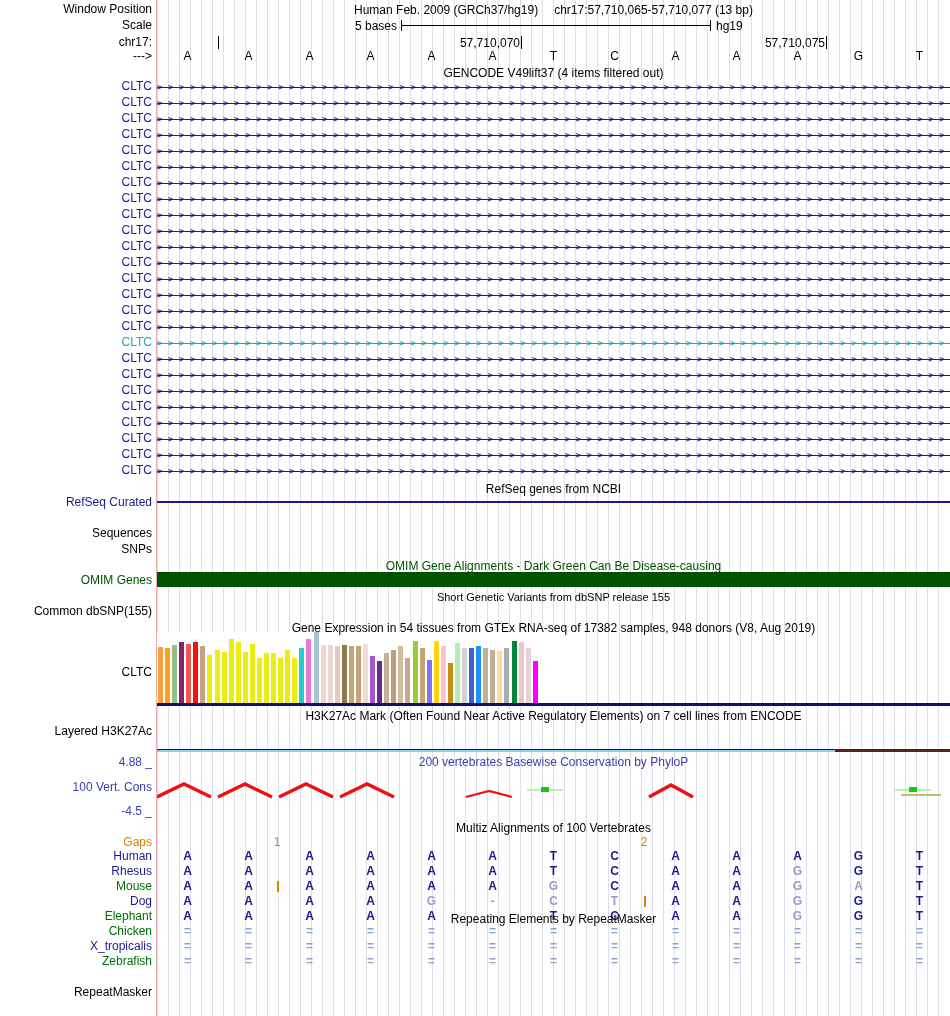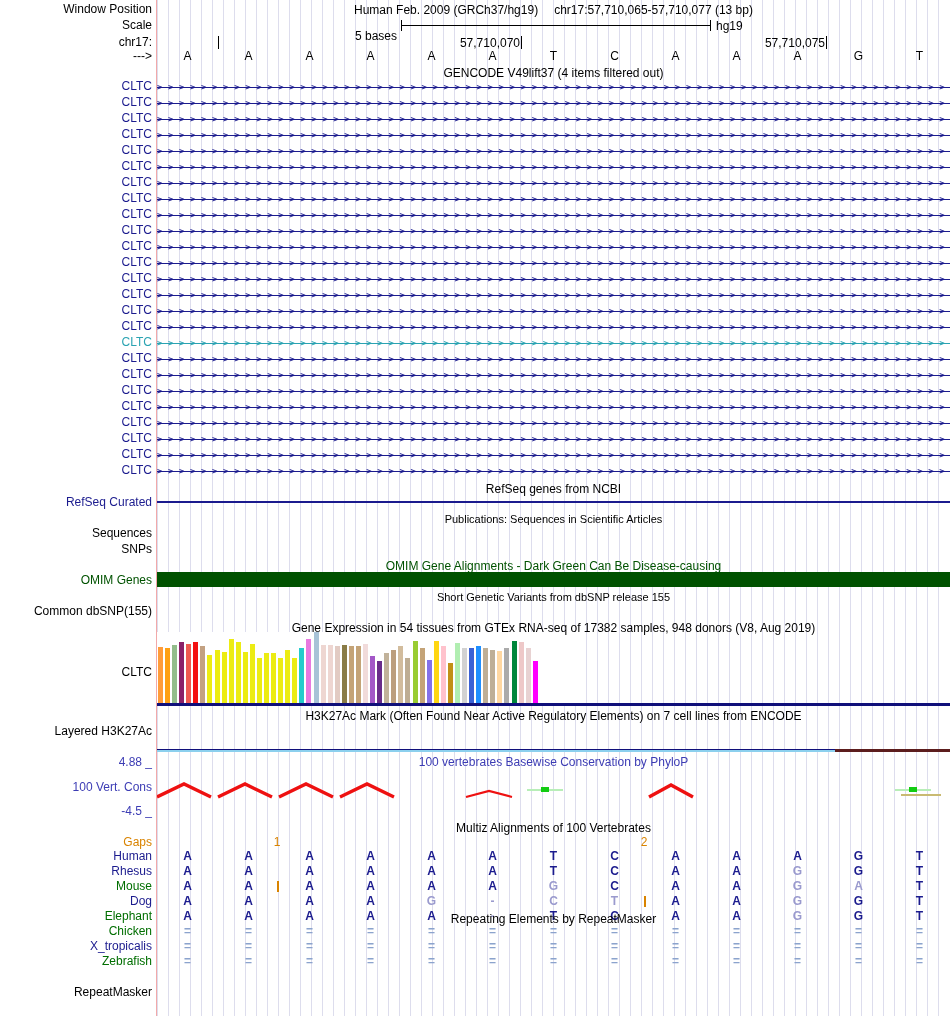--- a/index.html
+++ b/index.html
@@ -33,21 +33,21 @@
   <div class="grid"></div>
   <div class="pinkline"></div>
 
   <div class="gutter" style="top:3px;">Window Position</div>
   <div class="hdr-center">
     <span>Human Feb. 2009 (GRCh37/hg19)</span>
     <span>chr17:57,710,065-57,710,077 (13 bp)</span>
   </div>
 
   <div class="gutter" style="top:19px;">Scale</div>
-  <div class="abs" style="left:157px;top:19px;width:240px;text-align:right;z-index:3;margin-top:10px;">5 bases</div>
+  <div class="abs" style="left:157px;top:19px;width:240px;text-align:right;z-index:3;">5 bases</div>
   <div class="ruler">
       <div class="ruler-line"></div>
     </div>
   <div class="abs" style="left:716px;top:19px;z-index:3;">hg19</div>
 
   <div class="gutter" style="top:36px;">chr17:</div>
   <div class="tick" style="left:218px;top:36px;"></div>
   <div class="tick" style="left:521px;top:36px;"></div>
   <div class="tick" style="left:826px;top:36px;"></div>
   <div class="abs" style="left:340px;top:36px;width:180px;text-align:right;z-index:3;">57,710,070</div>
@@ -196,21 +196,20 @@
       <div class="gene-row" style="top: 463px;">
         <div class="gene-line" style="background: rgb(27, 27, 142);"></div>
         <div class="gene-arrows" style="color: rgb(27, 27, 142);">&gt;&gt;&gt;&gt;&gt;&gt;&gt;&gt;&gt;&gt;&gt;&gt;&gt;&gt;&gt;&gt;&gt;&gt;&gt;&gt;&gt;&gt;&gt;&gt;&gt;&gt;&gt;&gt;&gt;&gt;&gt;&gt;&gt;&gt;&gt;&gt;&gt;&gt;&gt;&gt;&gt;&gt;&gt;&gt;&gt;&gt;&gt;&gt;&gt;&gt;&gt;&gt;&gt;&gt;&gt;&gt;&gt;&gt;&gt;&gt;&gt;&gt;&gt;&gt;&gt;&gt;&gt;&gt;&gt;&gt;&gt;&gt;</div>
       </div>
     </div>
 
   <div class="title" style="top:483px;">RefSeq genes from NCBI</div>
   <div class="gutter" style="top: 496px; color: rgb(27, 27, 142);" id="refseq-label">RefSeq Curated</div>
   <div class="hline" id="refseq-line" style="left: 157px; top: 501px; width: 793px; height: 2px; background: rgb(27, 27, 142);"></div>
 
-  <div class="title" style="top:513px;font-size:11px;">Publications: Sequences in Scientific Articles</div>
   <div class="gutter" style="top:527px;">Sequences</div>
   <div class="gutter" style="top:543px;">SNPs</div>
 
   <div class="title" style="top: 560px; color: rgb(0, 82, 0);" id="omim-title">OMIM Gene Alignments - Dark Green Can Be Disease-causing</div>
   <div class="gutter" style="top: 574px; color: rgb(0, 82, 0);" id="omim-label">OMIM Genes</div>
   <div class="hline" id="omim-bar" style="left: 157px; top: 572px; width: 793px; height: 15px; background: rgb(0, 82, 0);"></div>
 
   <div class="title" style="top:591px;font-size:11px;">Short Genetic Variants from dbSNP release 155</div>
   <div class="gutter" style="top:605px;">Common dbSNP(155)</div>
 
@@ -273,21 +272,21 @@
       <div class="bar" style="left: 375.71px; height: 42px; background: rgb(255, 0, 255);"></div>
     </div>
   <div class="hline" id="gtex-baseline" style="left: 157px; top: 703px; width: 793px; height: 3px; background: rgb(16, 16, 122);"></div>
 
   <div class="title" style="top:710px;">H3K27Ac Mark (Often Found Near Active Regulatory Elements) on 7 cell lines from ENCODE</div>
   <div class="gutter" style="top:725px;">Layered H3K27Ac</div>
   <div class="abs" id="h3k-seg1" style="left: 157px; top: 749px; width: 678px; height: 3px; z-index: 2; background: linear-gradient(rgb(16, 16, 122) 0px, rgb(16, 16, 122) 1px, rgb(140, 208, 238) 1px, rgb(140, 208, 238) 3px);"></div>
   <div class="abs" id="h3k-seg2" style="left: 835px; top: 749px; width: 115px; height: 3px; z-index: 2; background: rgb(92, 29, 29);"></div>
 
   <div class="gutter" id="phylop-max" style="top: 756px; color: rgb(60, 60, 180);">4.88 _</div>
-  <div class="title" id="phylop-title" style="top: 756px; color: rgb(60, 60, 180);">100 vertebrates Basewise Conservation by PhyloP</div>
+  <div class="title" id="phylop-title" style="top: 756px; color: rgb(60, 60, 180);">200 vertebrates Basewise Conservation by PhyloP</div>
   <div class="gutter" id="phylop-label" style="top: 781px; color: rgb(60, 60, 180);">100 Vert. Cons</div>
   <div class="gutter" id="phylop-min" style="top: 805px; color: rgb(60, 60, 180);">-4.5 _</div>
   <svg id="phylop-svg" class="abs" style="left:157px;top:779px;z-index:2;" width="793" height="24">
       <polyline points="0,18 27,5 54,18" fill="none" stroke="#ee1111" stroke-width="3.4"></polyline>
       <polyline points="61,18 88,5 115,18" fill="none" stroke="#ee1111" stroke-width="3.4"></polyline>
       <polyline points="122,18 149,5 176,18" fill="none" stroke="#ee1111" stroke-width="3.4"></polyline>
       <polyline points="183,18 210,5 237,18" fill="none" stroke="#ee1111" stroke-width="3.4"></polyline>
       <polyline points="309,18 332,12 355,18" fill="none" stroke="#ee1111" stroke-width="2.2"></polyline>
       <rect x="370" y="10" width="36" height="2" fill="#b8eeb8"></rect>
       <rect x="384" y="8" width="8" height="5" fill="#12cc12"></rect>

